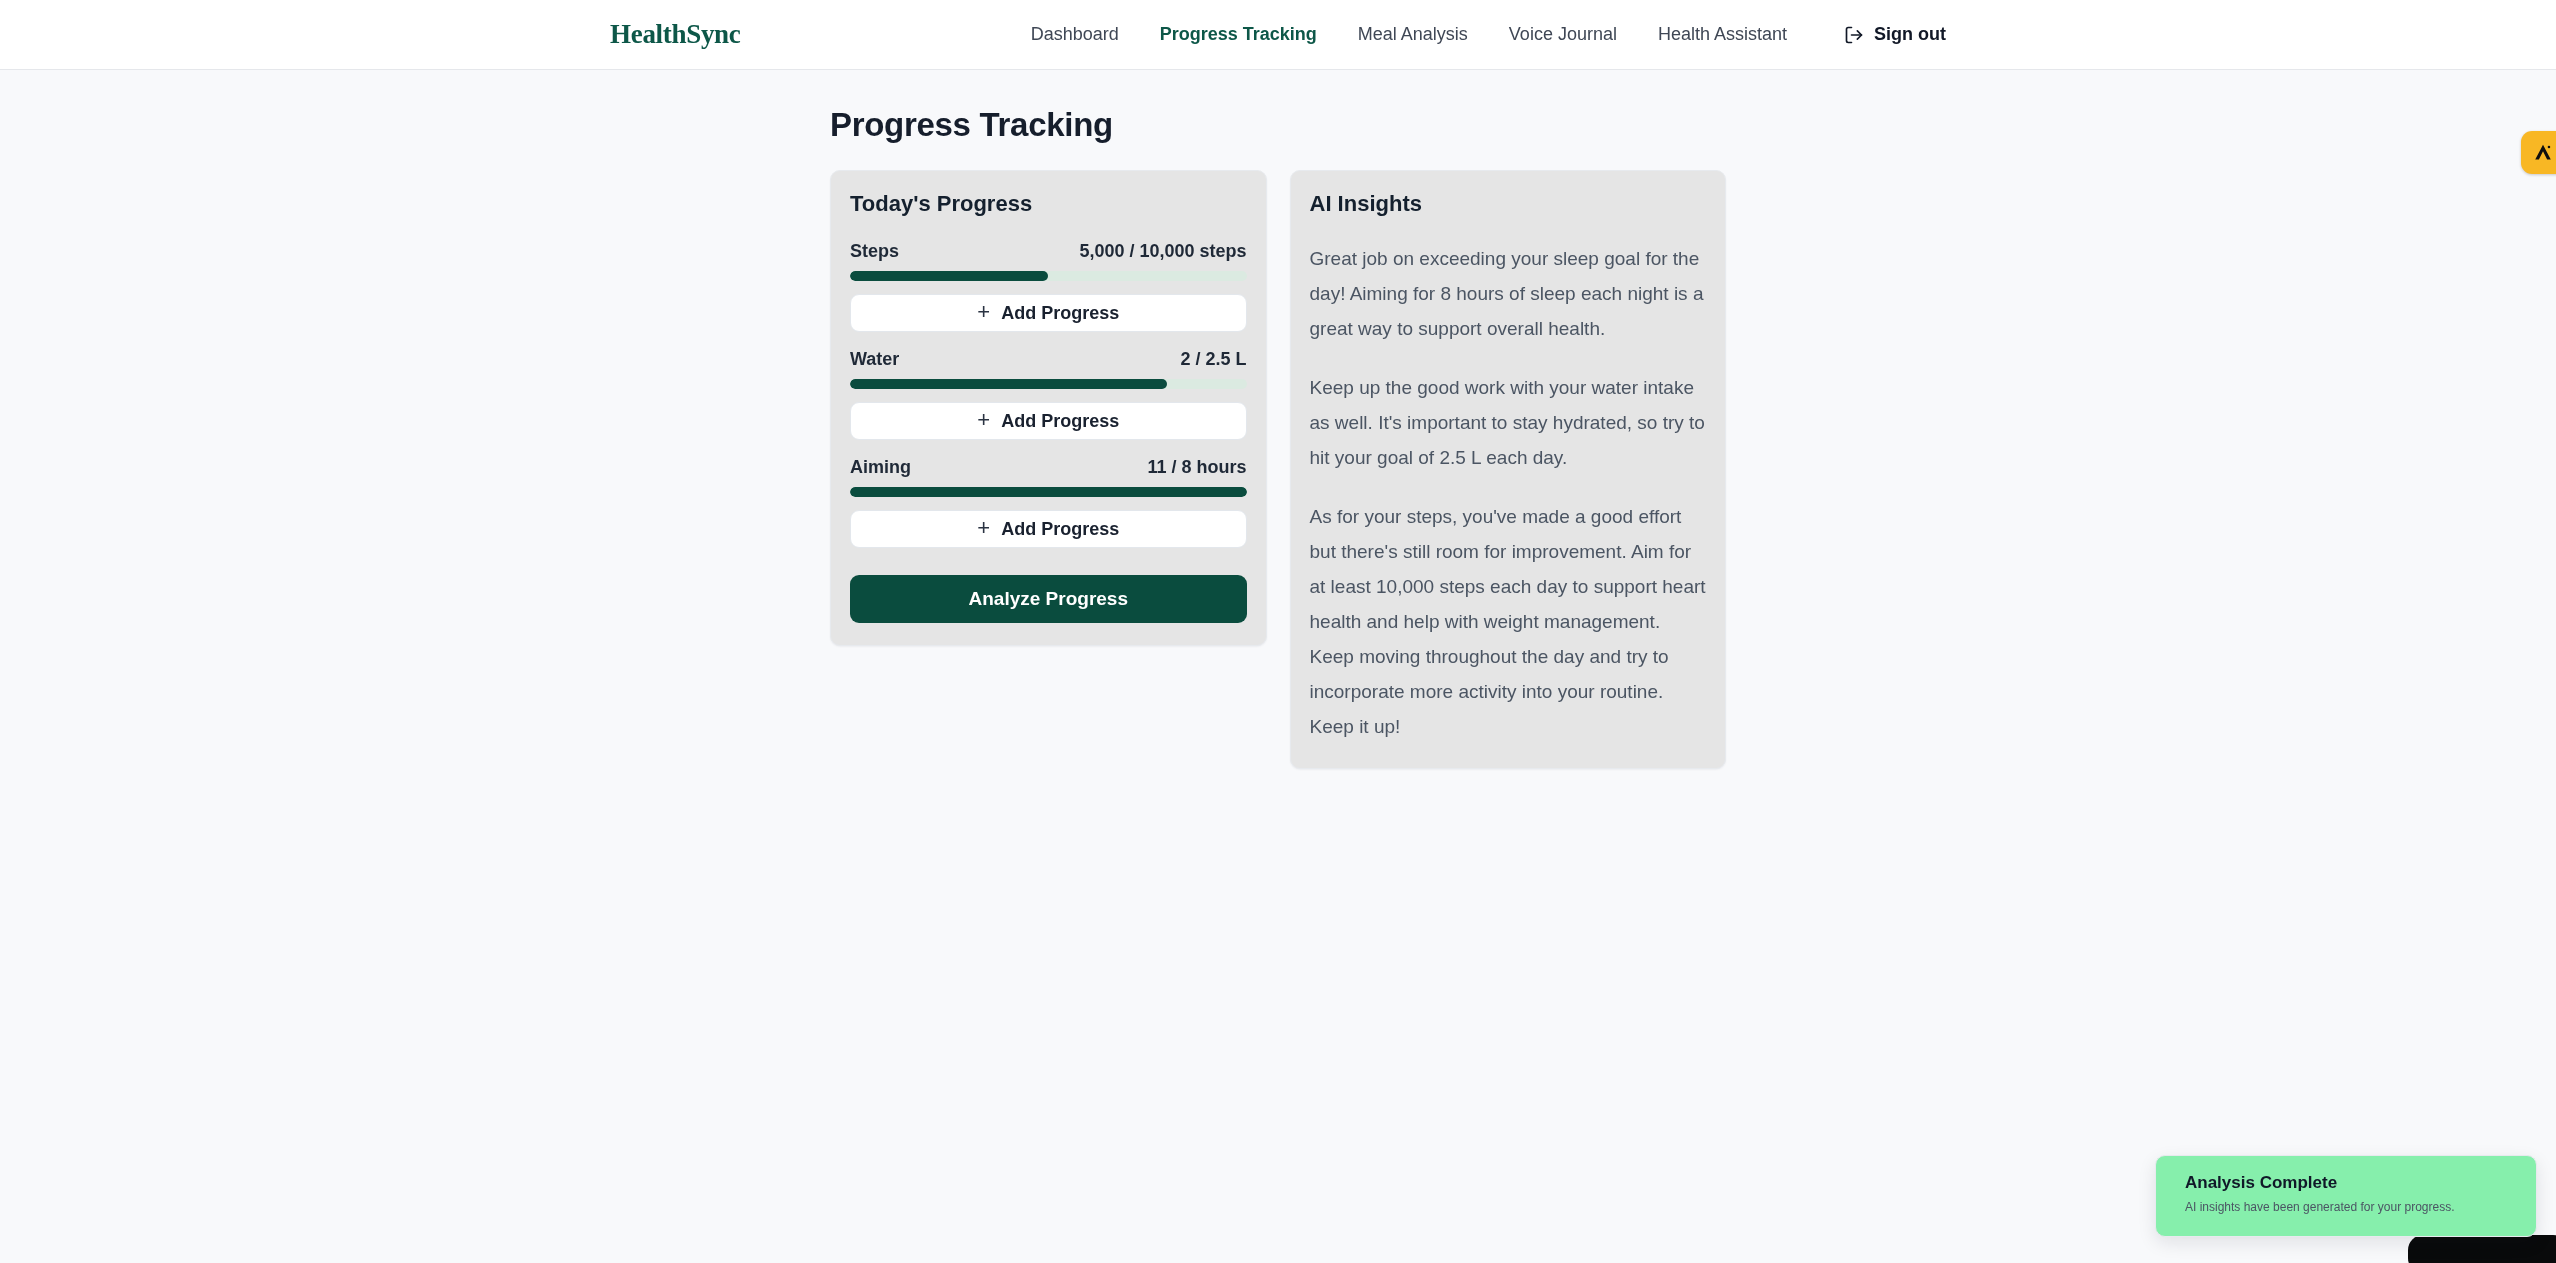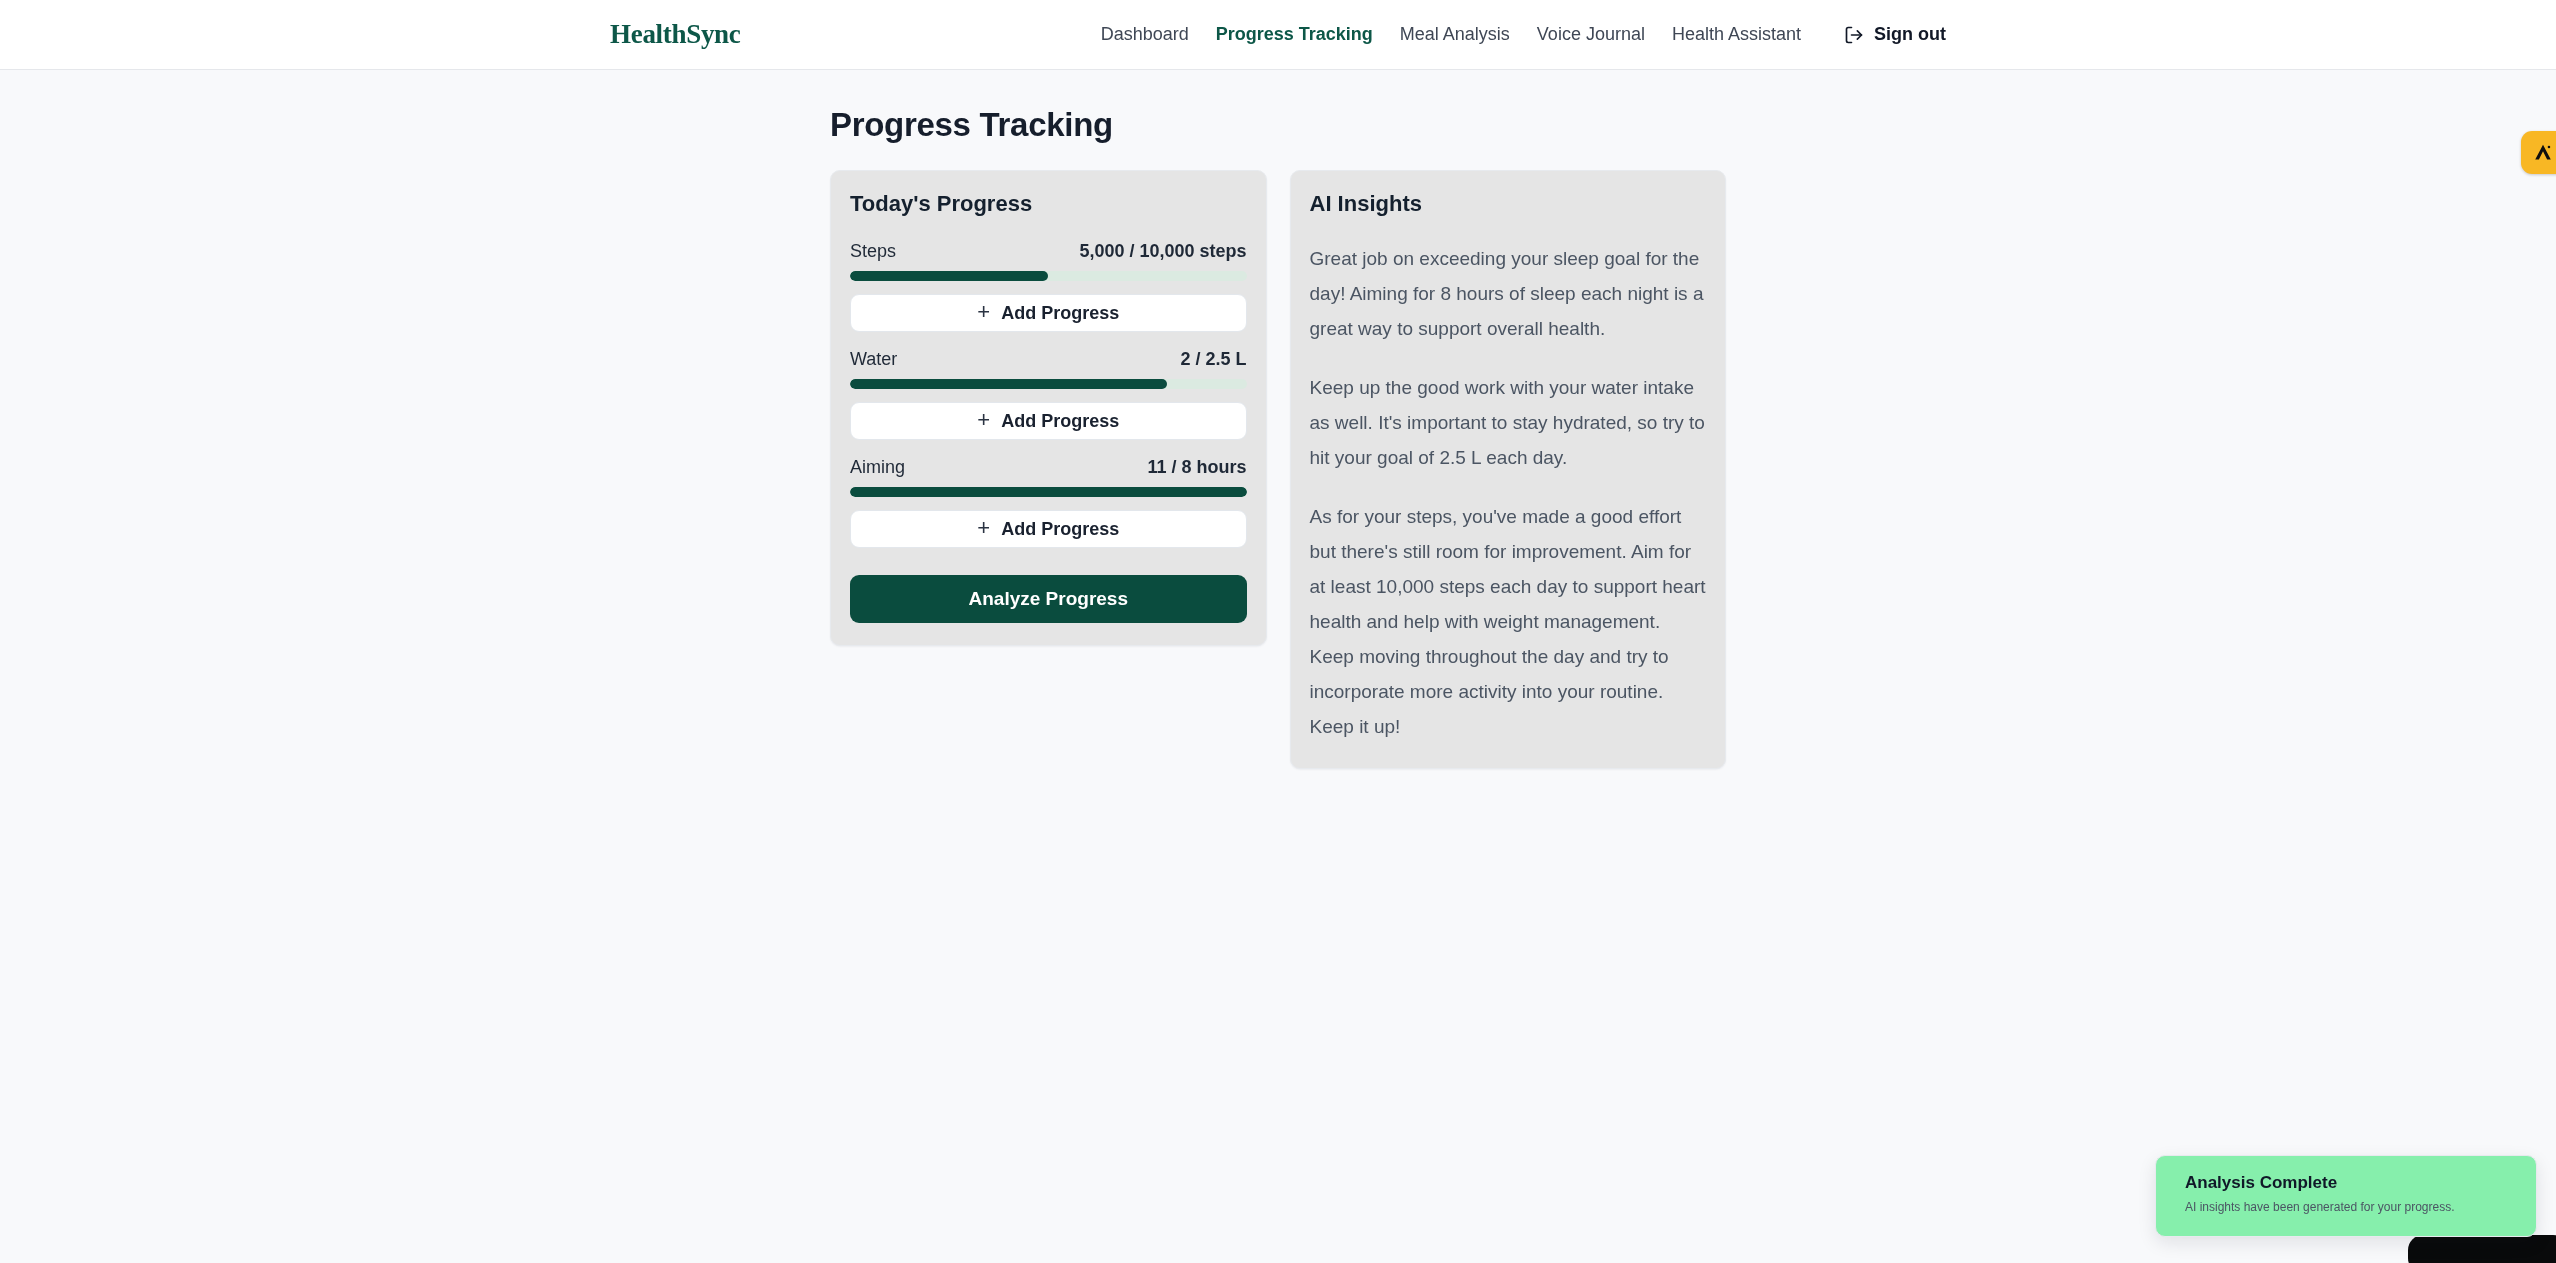--- a/index.html
+++ b/index.html
@@ -14,41 +14,41 @@
 
   
   .header {
     height:70px; background:#ffffff; border-bottom:1px solid #e5e7eb;
     display:flex; align-items:center;
   }
   .header-inner {
     width:1336px; margin:0 auto; display:flex; align-items:center; justify-content:space-between;
   }
   .brand { font-size:27px; font-weight:bold; color:#0d5748; letter-spacing:-0.3px; cursor:pointer;font-family:Liberation Serif, serif; }
-  .nav { display:flex; align-items:center; gap:27px; }
+  .nav { display:flex; align-items:center; gap:41px; }
   .nav-link { font-size:18px; color:#3f4755; text-decoration:none; cursor:pointer; }
   .nav-link.active { color:#0d5748; font-weight:bold; }
   .signout { display:flex; align-items:center; gap:10px; margin-left:16px; cursor:pointer; }
   .signout-label { font-size:18px; font-weight:bold; color:#111827; }
   .logout-icon { width:20px; height:20px; display:inline-block; }
 
   
   .main { width:896px; margin:0 auto; padding-top:36px; }
   .page-title { font-size:33px; font-weight:bold; color:#161e2c; letter-spacing:-0.3px; }
   .cards { display:grid; grid-template-columns:1fr 1fr; gap:23px; margin-top:26px; align-items:start; }
   .card {
     background:#e5e5e5; border:1px solid #e7eaee; border-radius:10px;
     padding:20px 19px 22px 19px; box-shadow:0 1px 2px rgba(16,24,40,0.05);
   }
   .card-title { font-size:22px; font-weight:bold; color:#14202e; margin-bottom:24px; }
 
   
   .metric { margin-bottom:17px; }
   .metric-head { display:flex; justify-content:space-between; align-items:baseline; margin-bottom:9px; }
-  .metric-label { font-size:18px; font-weight:normal; color:#1f2937;text-align:right; }
+  .metric-label { font-size:18px; font-weight:bold; color:#1f2937;text-align:right; }
   .metric-value { font-size:18px; font-weight:bold; color:#1f2937; }
   .track { height:10px; background:#dbeae1; border-radius:6px; overflow:hidden; }
   .fill  { height:100%; background:#0a4c3e; border-radius:6px; }
   .add-btn {
     margin-top:13px; width:100%; height:38px; background:#ffffff;
     border:1px solid #e3e7ec; border-radius:9px; cursor:pointer;
     display:flex; align-items:center; justify-content:center; gap:11px;
     font-family:inherit; font-size:18px; font-weight:bold; color:#19212f;
   }
   .plus { font-size:22px; font-weight:normal; color:#2a3342; line-height:1; position:relative; top:-1px; }

